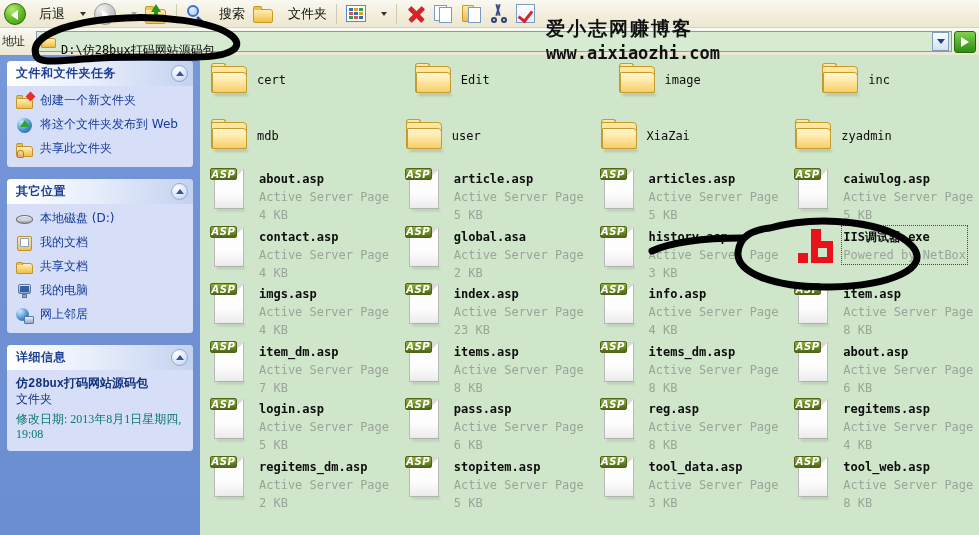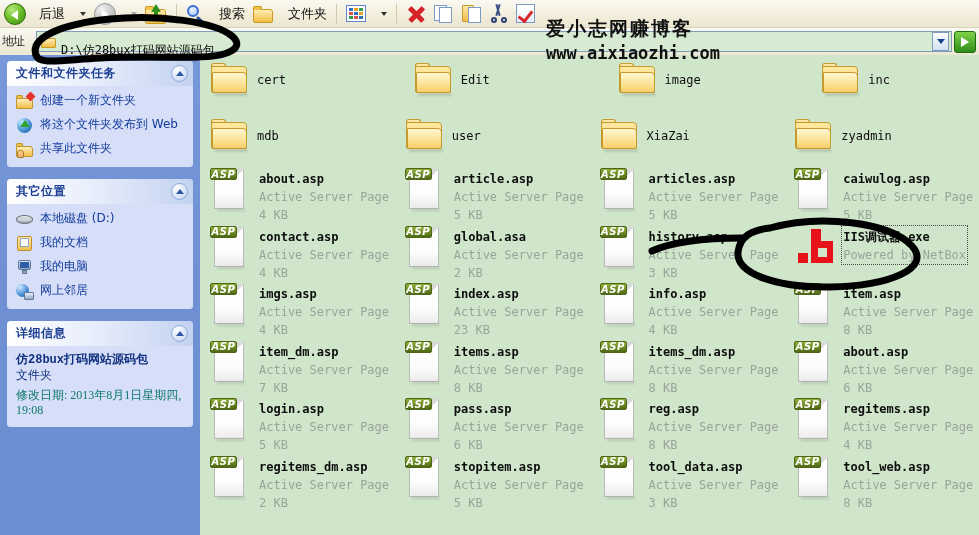--- a/index.html
+++ b/index.html
@@ -388,20 +388,27 @@
         <span class="panel-link">本地磁盘 (D:)</span>
       </div>
       <div class="panel-row">
         <span class="micon mi-docs">
             <i class="b"></i>
             <i class="p"></i>
           </span>
         <span class="panel-link">我的文档</span>
       </div>
       <div class="panel-row">
+        <span class="micon mi-sharedoc">
+            <i class="b"></i>
+            <i class="t"></i>
+          </span>
+        <span class="panel-link">共享文档</span>
+      </div>
+      <div class="panel-row">
         <span class="micon mi-pc">
             <i class="m"></i>
             <i class="s"></i>
             <i class="st"></i>
           </span>
         <span class="panel-link">我的电脑</span>
       </div>
       <div class="panel-row">
         <span class="micon mi-net">
             <i class="g"></i>

